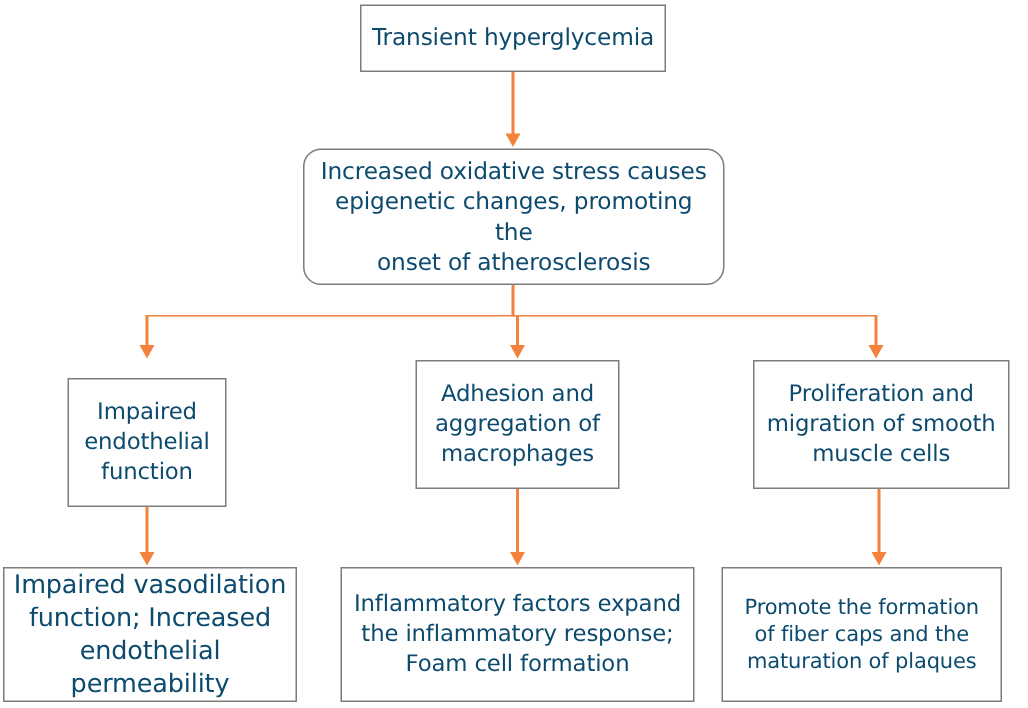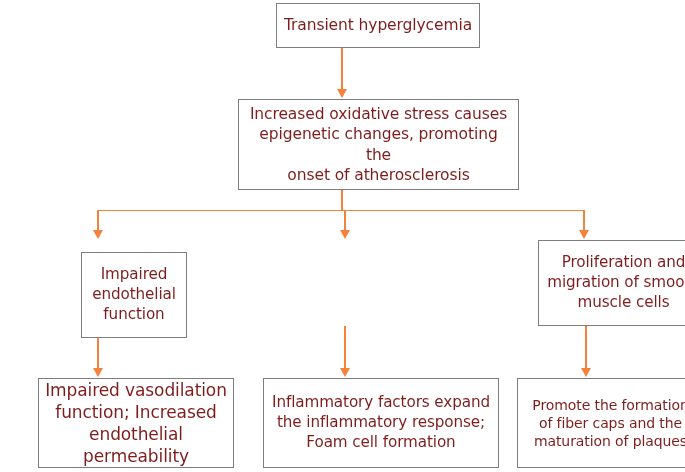--- a/index.html
+++ b/index.html
@@ -13,38 +13,37 @@
     height: 472px;
     background: #ffffff;
     font-family: "DejaVu Sans", "Liberation Sans", sans-serif;
     overflow: hidden;
   }
   .node {
     position: absolute;
     box-sizing: border-box;
     border: 1.3px solid #7d7d7d;
     background: #ffffff;
-    color: #7f1d1d;
+    color: #0c4a6e;
     display: flex;
     align-items: center;
     justify-content: center;
     text-align: center;
     line-height: 1.30;
     letter-spacing: -0.1px;
     z-index: 3;
-    margin-left: 36px;
   }
   .node span {
     display: block;
     padding: 0 6px;
     white-space: pre-line;
   }
   
   #n-root      { left: 240px; top: 3px;   width: 204px; height: 45px;  font-size: 15.5px; }
-  #n-oxstress  { left: 202px; top: 99px;  width: 281px; height: 91px;  font-size: 15.5px; }
+  #n-oxstress  { left: 202px; top: 99px;  width: 281px; height: 91px;  font-size: 15.5px; border-radius: 12px; }
 
   #n-endo      { left: 45px;  top: 252px; width: 106px; height: 86px;  font-size: 15.2px; }
   #n-macro     { left: 277px; top: 240px; width: 136px; height: 86px;  font-size: 15.2px; }
   #n-smooth    { left: 502px; top: 240px; width: 171px; height: 86px;  font-size: 15.2px; }
 
   #n-vaso      { left: 2px;   top: 378px; width: 196px; height: 90px;  font-size: 17px; }
   #n-inflam    { left: 227px; top: 378px; width: 236px; height: 90px;  font-size: 15.2px; align-items: center; }
   #n-plaque    { left: 481px; top: 378px; width: 187px; height: 90px;  font-size: 14px; }
 
   
@@ -134,20 +133,25 @@
 epigenetic changes, promoting the
 onset of atherosclerosis</span>
   </div>
 
   <div class="node" id="n-endo">
     <span>Impaired
 endothelial
 function</span>
   </div>
 
+  <div class="node" id="n-macro">
+    <span>Adhesion and
+aggregation of
+macrophages</span>
+  </div>
 
   <div class="node" id="n-smooth">
     <span>Proliferation and
 migration of smooth
 muscle cells</span>
   </div>
 
   <div class="node" id="n-vaso">
     <span>Impaired vasodilation
 function; Increased

